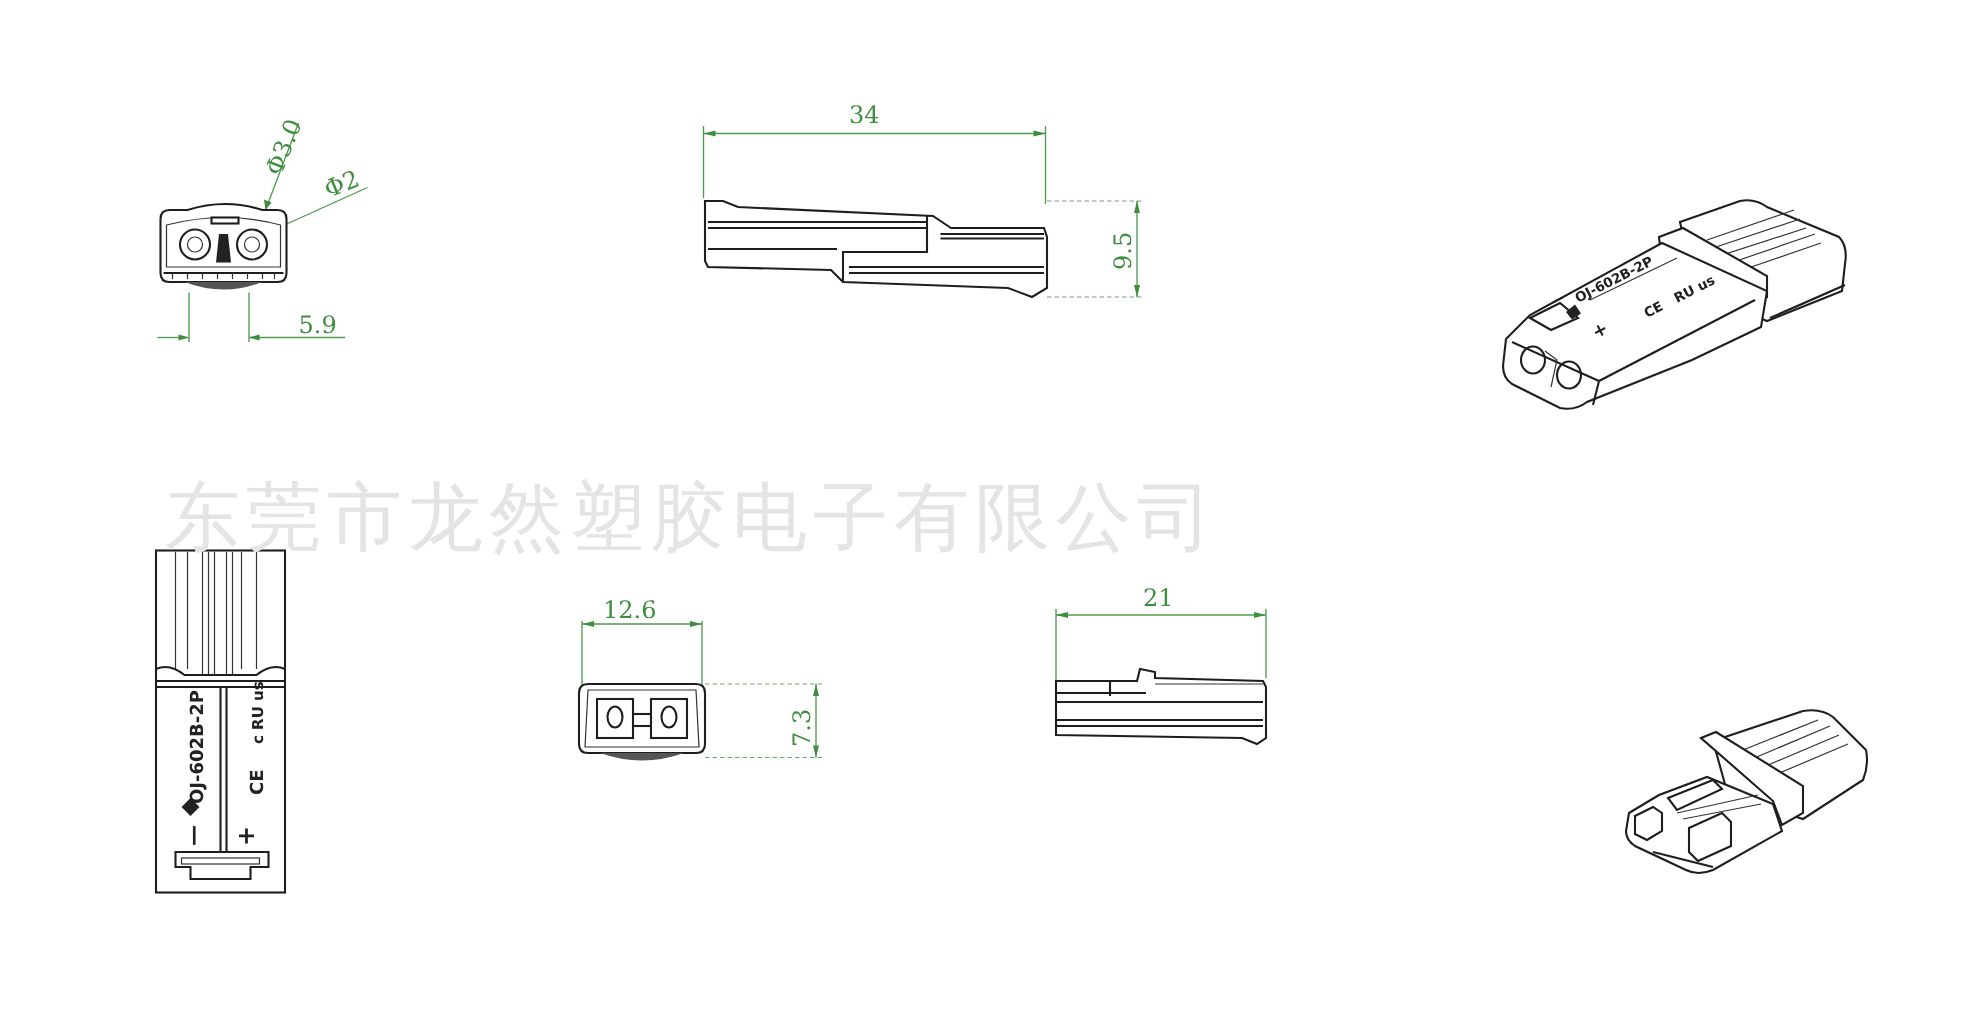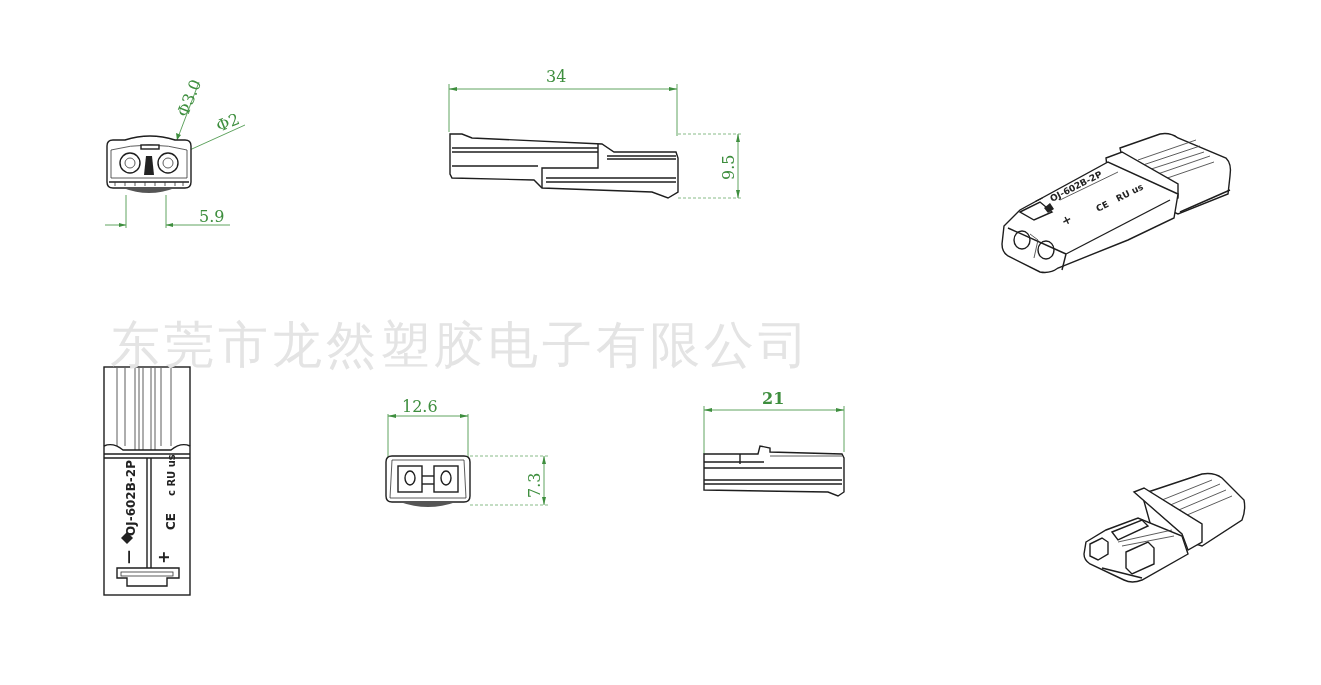--- a/index.html
+++ b/index.html
@@ -47,21 +47,21 @@
     <line class="dl" x1="31" y1="135" x2="31" y2="168"></line>
     <line class="dl" x1="71" y1="135" x2="71" y2="168"></line>
     <line class="dl" x1="10" y1="165" x2="31" y2="165"></line>
     <line class="dl" x1="71" y1="165" x2="135" y2="165"></line>
     <polygon class="arr" points="31,165 24,163 24,167"></polygon>
     <polygon class="arr" points="71,165 78,163 78,167"></polygon>
     <text class="dim" x="104" y="162">5.9</text>
   </svg>
 </div>
 
-<div class="view" style="left:442px; top:62px;">
+<div class="view" style="left:462px; top:62px;">
   <svg width="310" height="145" viewBox="0 0 310 145">
     <text class="dim" x="104" y="20">34</text>
     <line class="dl" x1="7" y1="22" x2="7" y2="70"></line>
     <line class="dl" x1="235" y1="22" x2="235" y2="74"></line>
     <line class="dl" x1="7" y1="27" x2="235" y2="27"></line>
     <polygon class="arr" points="7,27 15,25 15,29"></polygon>
     <polygon class="arr" points="235,27 227,25 227,29"></polygon>
 
     <path class="inkf" d="M8,72 L20,72 L30,76 L160,82 L172,90 L234,90 L236,96 L236,130 L226,136 L210,130 L100,126 L92,118 L10,116 L8,112 Z"></path>
     <line class="ink" x1="10" y1="86" x2="156" y2="86"></line>
@@ -156,21 +156,21 @@
 
     <line class="dash" x1="92" y1="64" x2="172" y2="64"></line>
     <line class="dash" x1="92" y1="113" x2="172" y2="113"></line>
     <line class="dl" x1="166" y1="64" x2="166" y2="113"></line>
     <polygon class="arr" points="166,64 164,72 168,72"></polygon>
     <polygon class="arr" points="166,113 164,105 168,105"></polygon>
     <text class="dim" x="0" y="0" transform="translate(162,106) rotate(-90)">7.3</text>
   </svg>
 </div>
 
-<div class="view" style="left:698px; top:384px;font-weight:bold;">
+<div class="view" style="left:698px; top:384px;">
   <svg width="160" height="120" viewBox="0 0 160 120">
     <text class="dim" x="64" y="20">21</text>
     <line class="dl" x1="6" y1="22" x2="6" y2="70"></line>
     <line class="dl" x1="146" y1="22" x2="146" y2="68"></line>
     <line class="dl" x1="6" y1="26" x2="146" y2="26"></line>
     <polygon class="arr" points="6,26 14,24 14,28"></polygon>
     <polygon class="arr" points="146,26 138,24 138,28"></polygon>
 
     <path class="inkf" d="M6,70 L60,70 L62,62 L72,64 L72,68 L144,70 L146,74 L146,108 L140,112 L130,108 L6,106 Z"></path>
     <line class="ink" x1="6" y1="78" x2="66" y2="78"></line>

